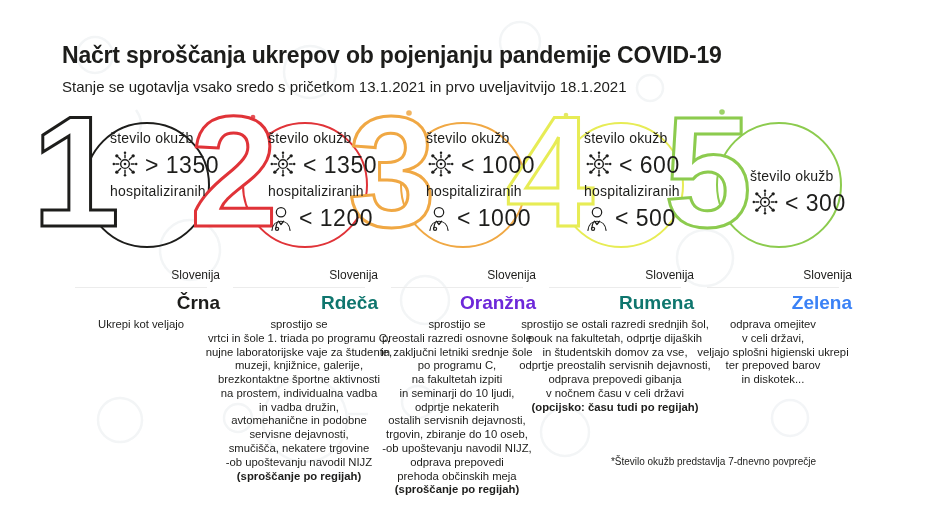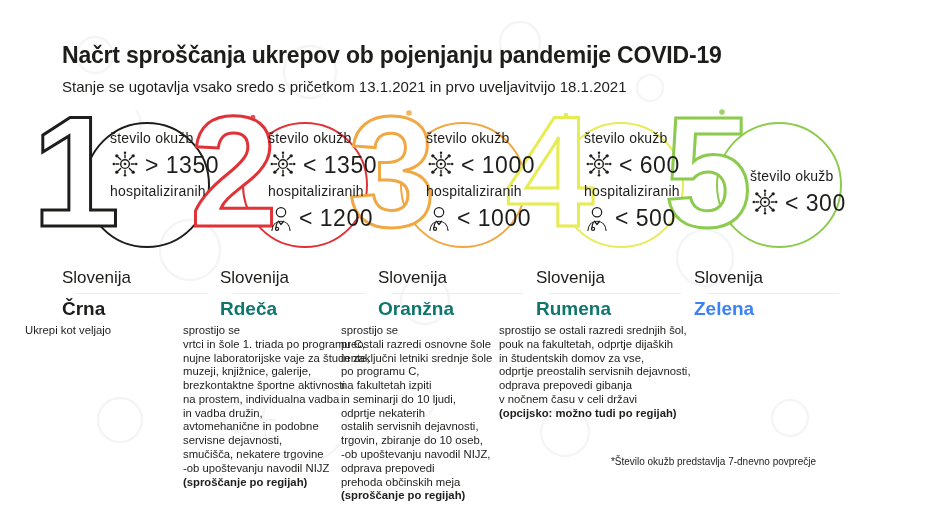--- a/index.html
+++ b/index.html
@@ -21,24 +21,24 @@
   .num{position:absolute;left:-30px;top:-16px;z-index:2;
        font-size:158px;line-height:1;font-weight:bold;color:#ffffff;
        -webkit-text-stroke:3px #1d1d1b;}
   .metrics{position:absolute;left:48px;top:22px;z-index:3;}
   .single .metrics{left:56px;top:60px;}
   .mlabel{font-size:14px;letter-spacing:0.2px;margin-bottom:1px;}
   .mrow{display:flex;align-items:flex-end;gap:5px;height:32px;margin-bottom:4px;}
   .mval{font-size:23px;letter-spacing:0.5px;white-space:nowrap;}
   .icon{display:inline-flex;}
 
-  .region{text-align:left;font-size:17px;margin-top:8px;}
+  .region{text-align:right;font-size:12px;margin-top:8px;}
   .divider{width:132px;height:1px;background:#ececec;margin:5px auto 4px;}
-  .phase-name{text-align:left;font-size:19px;font-weight:bold;}
-  .desc,.note{width:232px;margin-left:-37px;text-align:left;
+  .phase-name{text-align:right;font-size:19px;font-weight:bold;}
+  .desc,.note{width:232px;margin-left:-37px;text-align:center;
               font-size:11.3px;line-height:1.22;white-space:pre-line;}
   .desc{margin-top:4px;}
   .note{font-weight:bold;}
 
   .footnote{position:absolute;right:124px;top:456px;font-size:10px;z-index:2;}
 </style>
 </head>
 <body>
 
 <div class="stage">
@@ -227,21 +227,21 @@
                     </g>
                   </svg>
               </span>
               <span class="mval">&lt; 1000</span>
             </div>
           </div>
         </div>
       </div>
       <div class="region">Slovenija</div>
       <div class="divider"></div>
-      <div class="phase-name" style="color: #0f766e;">Oranžna</div>
+      <div class="phase-name" style="color: #6d28d9;">Oranžna</div>
       <div class="desc">sprostijo se
 preostali razredi osnovne šole
 in zaključni letniki srednje šole
 po programu C,
 na fakultetah izpiti
 in seminarji do 10 ljudi,
 odprtje nekaterih
 ostalih servisnih dejavnosti,
 trgovin, zbiranje do 10 oseb,
 -ob upoštevanju navodil NIJZ,
@@ -301,21 +301,21 @@
       </div>
       <div class="region">Slovenija</div>
       <div class="divider"></div>
       <div class="phase-name" style="color: #0f766e;">Rumena</div>
       <div class="desc">sprostijo se ostali razredi srednjih šol,
 pouk na fakultetah, odprtje dijaških
 in študentskih domov za vse,
 odprtje preostalih servisnih dejavnosti,
 odprava prepovedi gibanja
 v nočnem času v celi državi</div>
-      <div class="note">(opcijsko: možno tudi po regijah)</div>
+      <div class="note">(opcijsko: času tudi po regijah)</div>
     </div>
 
     <div class="phase single">
       <div class="circle-wrap">
         <div class="num" style="-webkit-text-stroke: 3px rgb(140, 203, 78);">5</div>
         <div class="circle" style="border-color: rgb(140, 203, 78);"></div>
         <div class="metrics">
           <div class="metric">
             <div class="mlabel">število okužb</div>
             <div class="mrow">
@@ -339,19 +339,24 @@
                   </svg>
               </span>
               <span class="mval">&lt; 300</span>
             </div>
           </div>
         </div>
       </div>
       <div class="region">Slovenija</div>
       <div class="divider"></div>
       <div class="phase-name" style="color: #3b82f6;">Zelena</div>
+      <div class="desc">odprava omejitev
+v celi državi,
+veljajo splošni higienski ukrepi
+ter prepoved barov
+in diskotek...</div>
       <div class="note"></div>
     </div>
 
   </div>
 
   <div class="footnote">*Število okužb predstavlja 7-dnevno povprečje</div>
 </div>
 
 </body></html>

